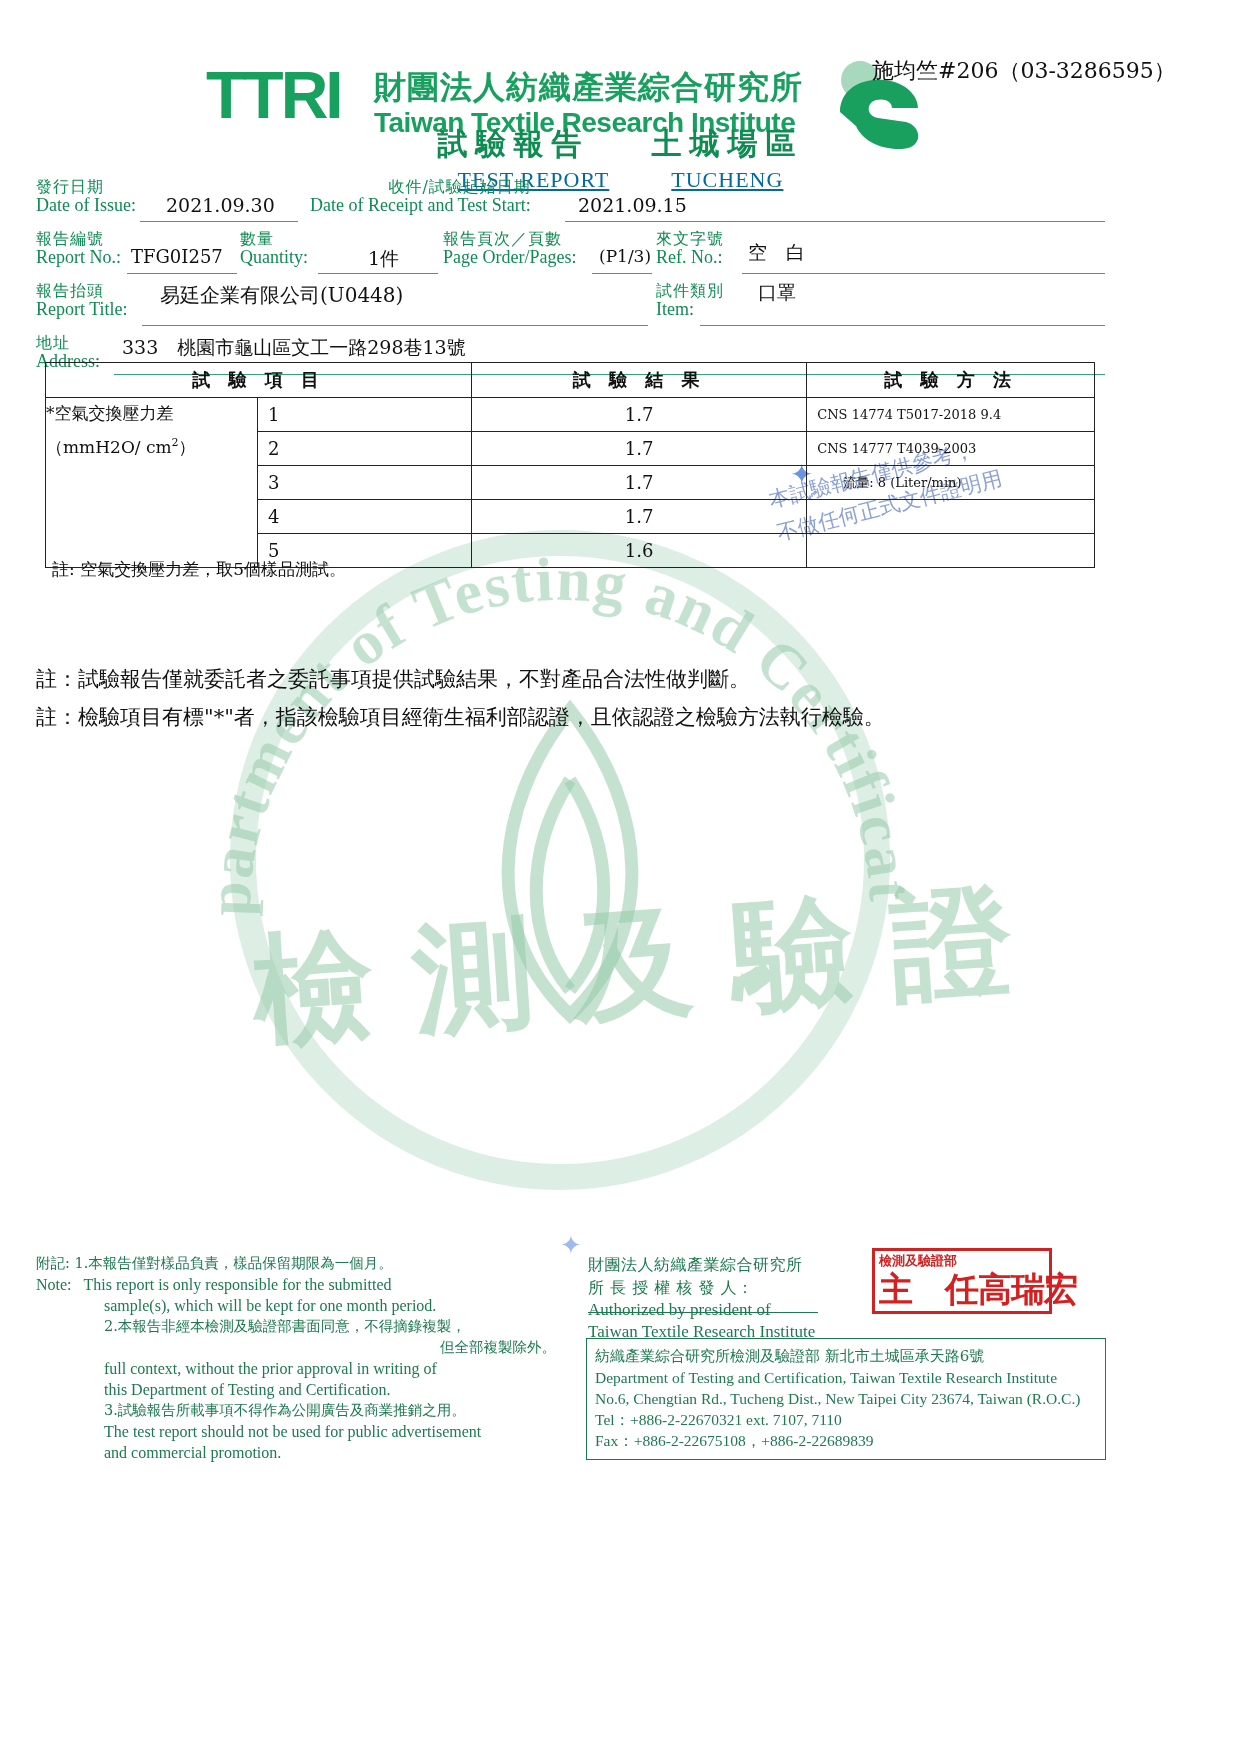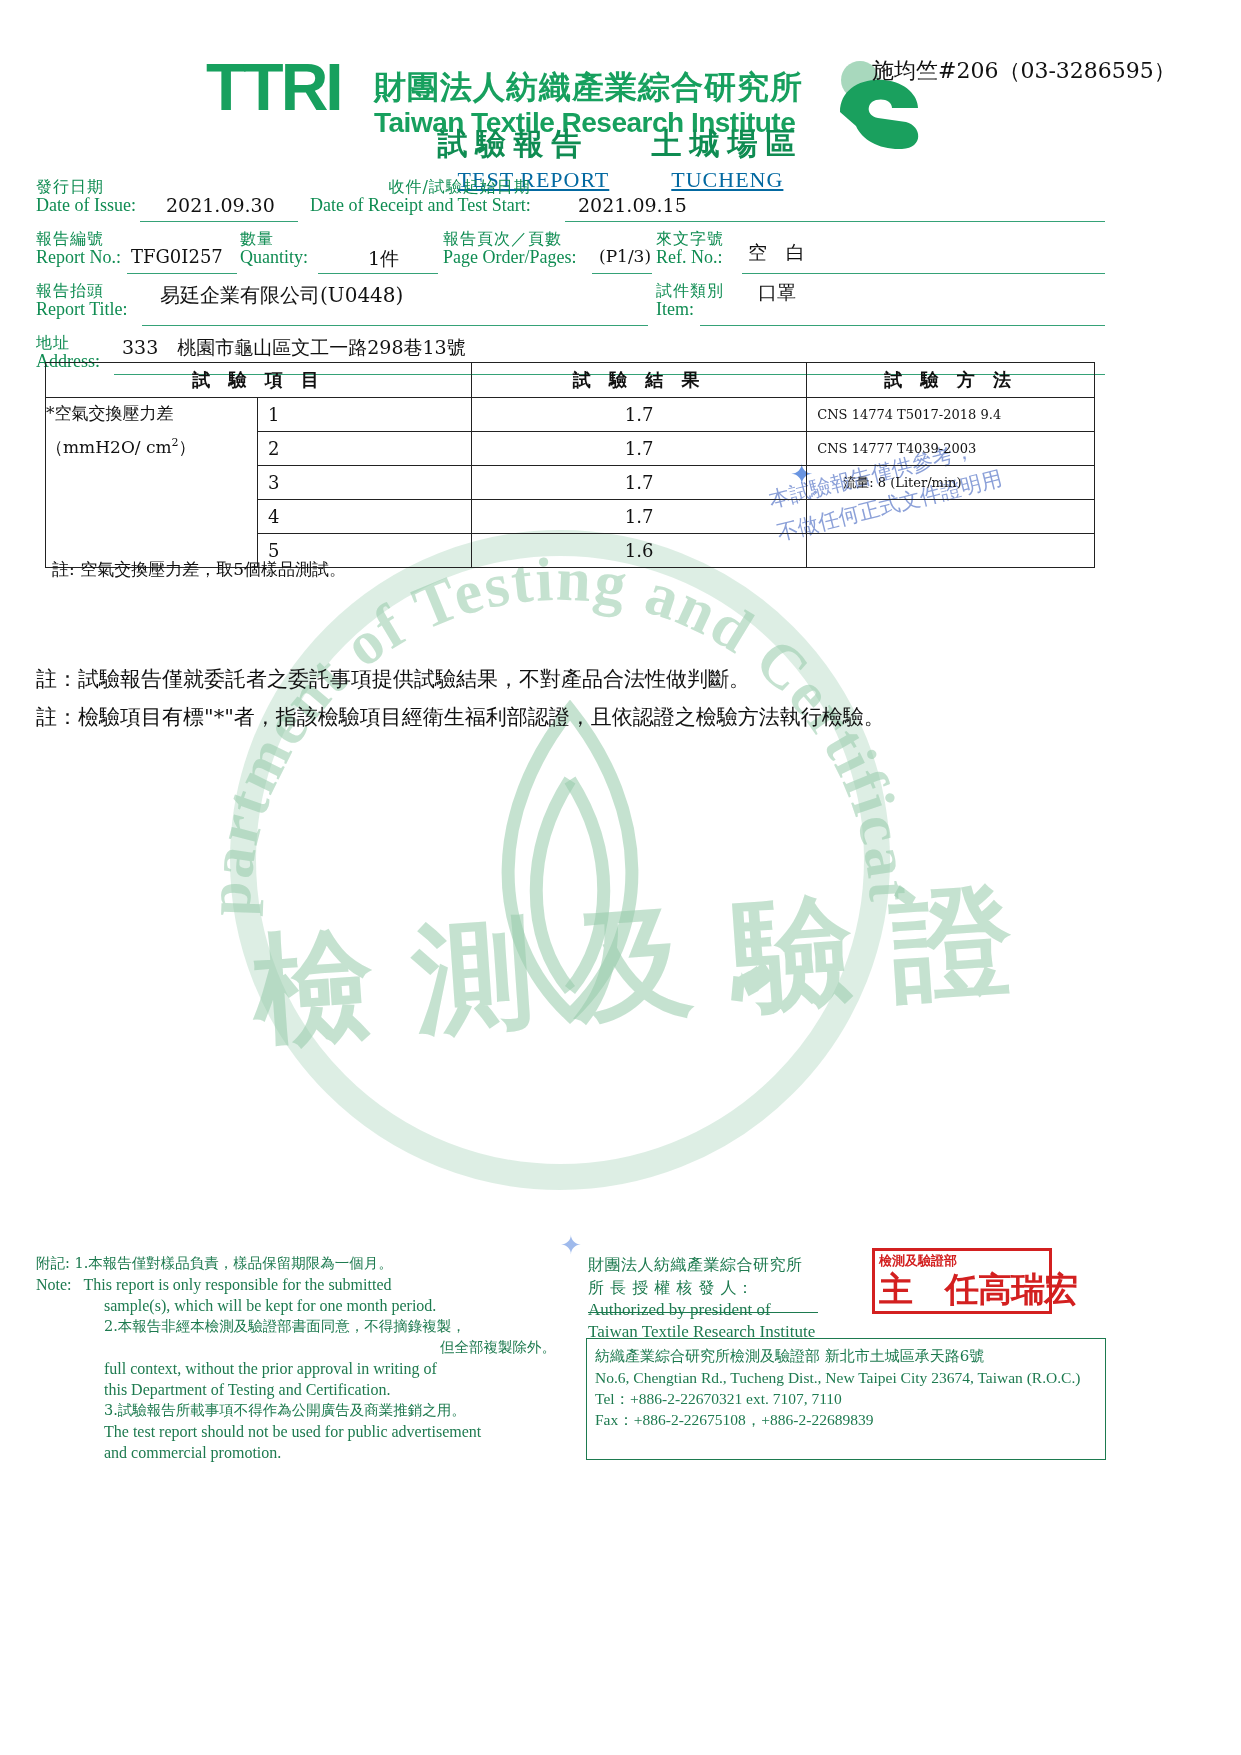--- a/index.html
+++ b/index.html
@@ -56,21 +56,21 @@
     color:rgba(80,130,220,0.85); font-size:28px;
   }
   .wm-star2 { position:absolute; left:560px; top:1230px; color:rgba(80,130,220,0.55); font-size:26px; }
 
   
   .content { position:relative; z-index:2; }
 
   
   .logo-row { position:absolute; left:0; top:28px; width:1241px; height:95px; }
   .ttri-mark {
-    position:absolute; left:206px; top:28px;
+    position:absolute; left:206px; top:36px;
     font-family:"Liberation Sans", sans-serif;
     font-weight:bold; font-size:66px; line-height:62px;
     color:#17a05e; letter-spacing:-3px;
   }
   .cn-name {
     position:absolute; left:374px; top:42px;
     font-family:"DejaVu Sans", sans-serif;
     font-weight:bold; font-size:32px; line-height:34px;
     color:#17a05e; letter-spacing:1px;
   }
@@ -363,19 +363,20 @@
     </div>
     <div class="auth-rule"></div>
 
     <div class="stamp">
       <div class="s-top">檢測及驗證部</div>
       <div class="s-big">主　任高瑞宏</div>
     </div>
 
     <div class="addr-box">
       <div class="ab-cn">紡織產業綜合研究所檢測及驗證部 新北市土城區承天路6號</div>
+      <div class="ab-en">Department of Testing and Certification, Taiwan Textile Research Institute</div>
       <div class="ab-en">No.6, Chengtian Rd., Tucheng Dist., New Taipei City 23674, Taiwan (R.O.C.)</div>
       <div class="ab-en">Tel：+886-2-22670321 ext. 7107, 7110</div>
       <div class="ab-en">Fax：+886-2-22675108，+886-2-22689839</div>
     </div>
 
   </div>
 </div>
 
 </body></html>

